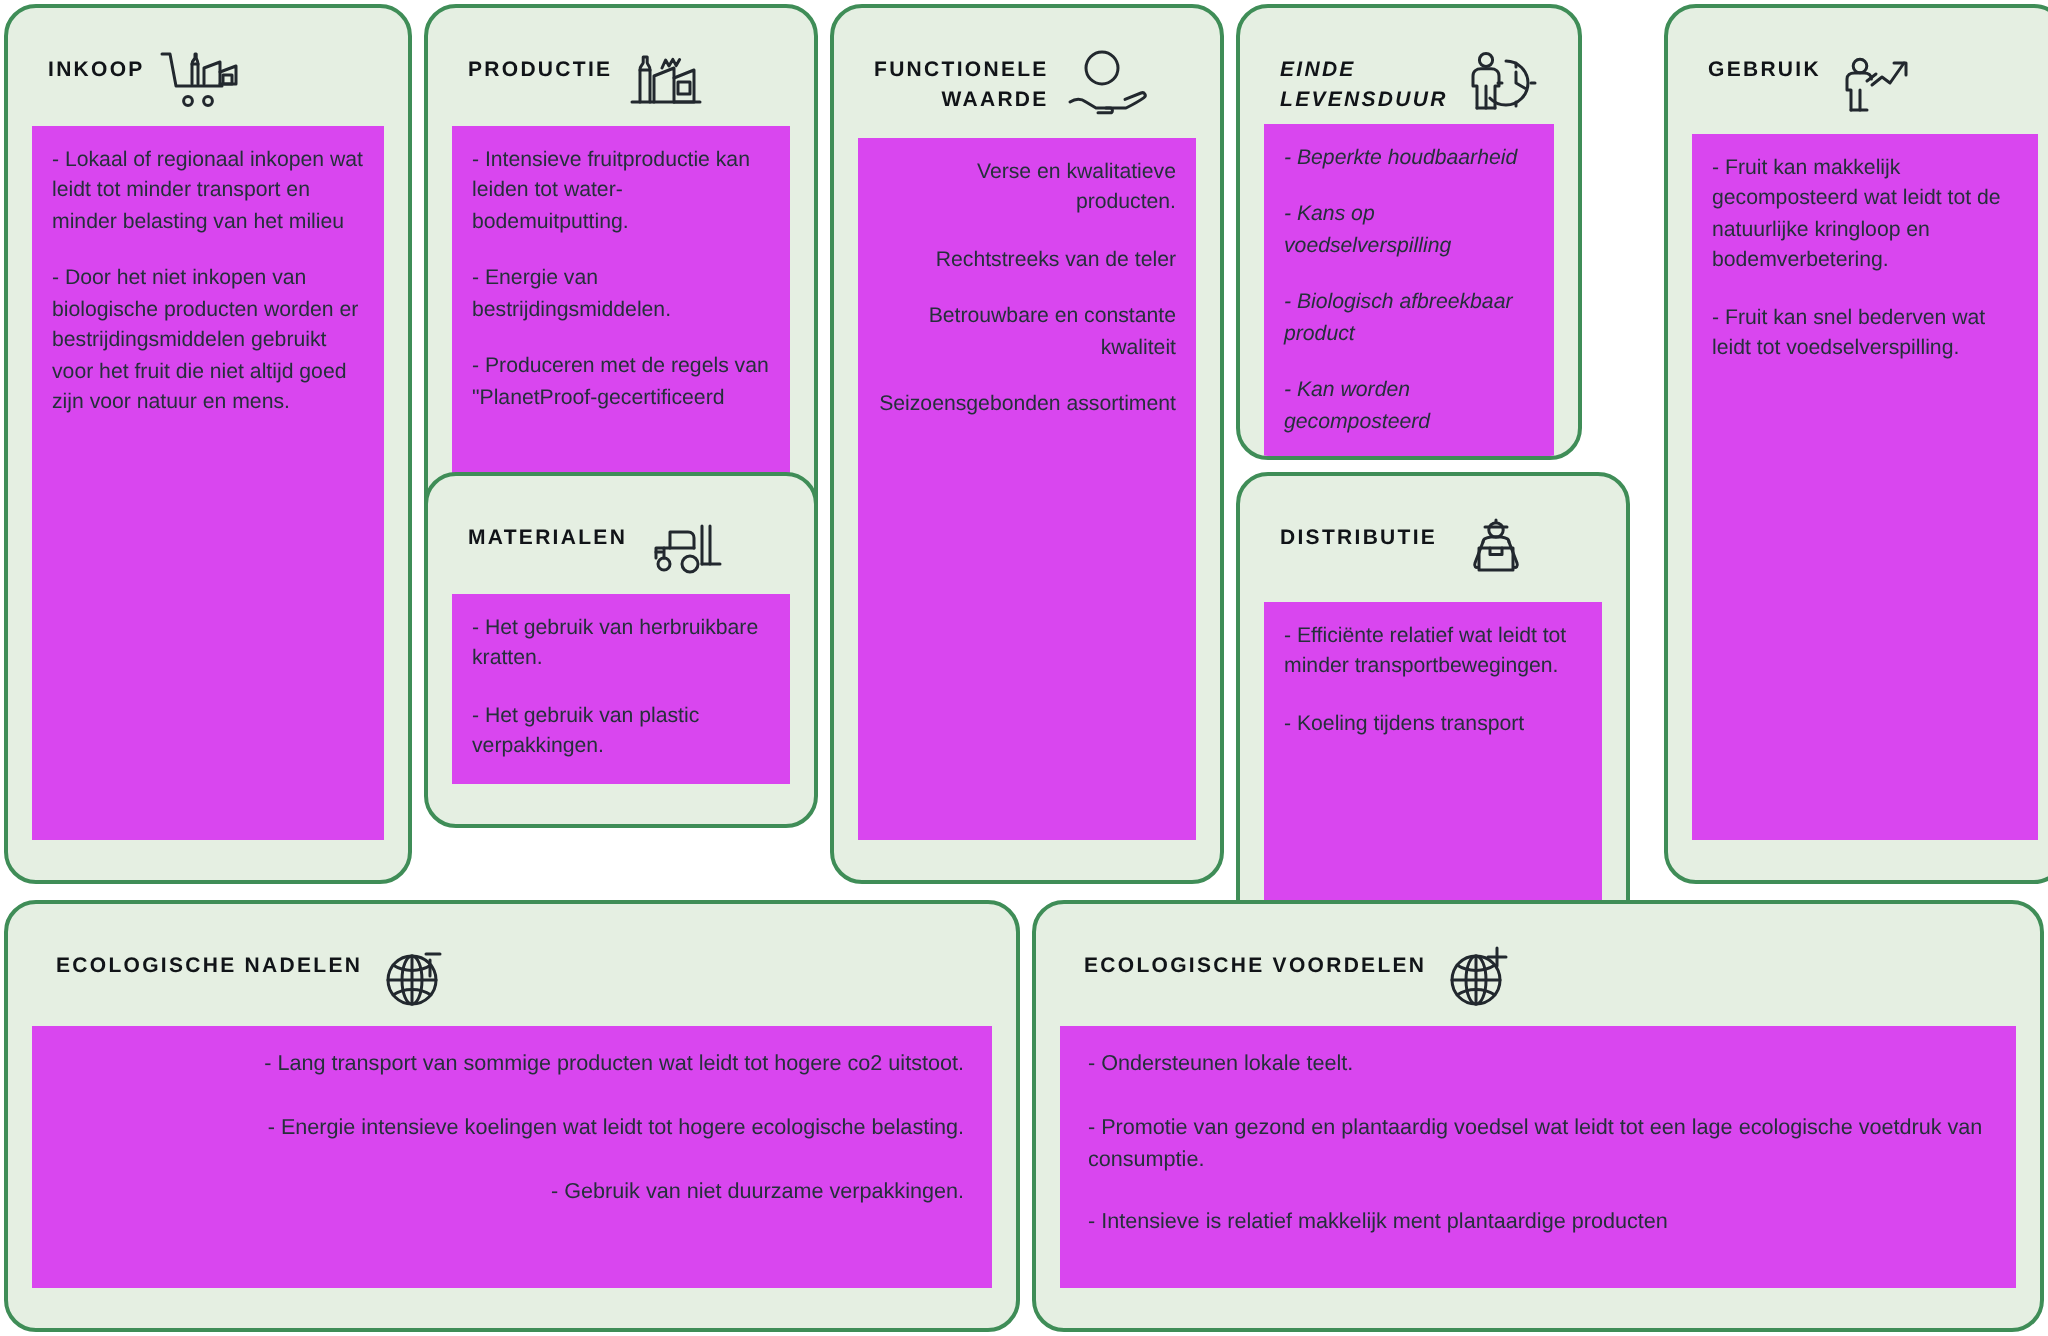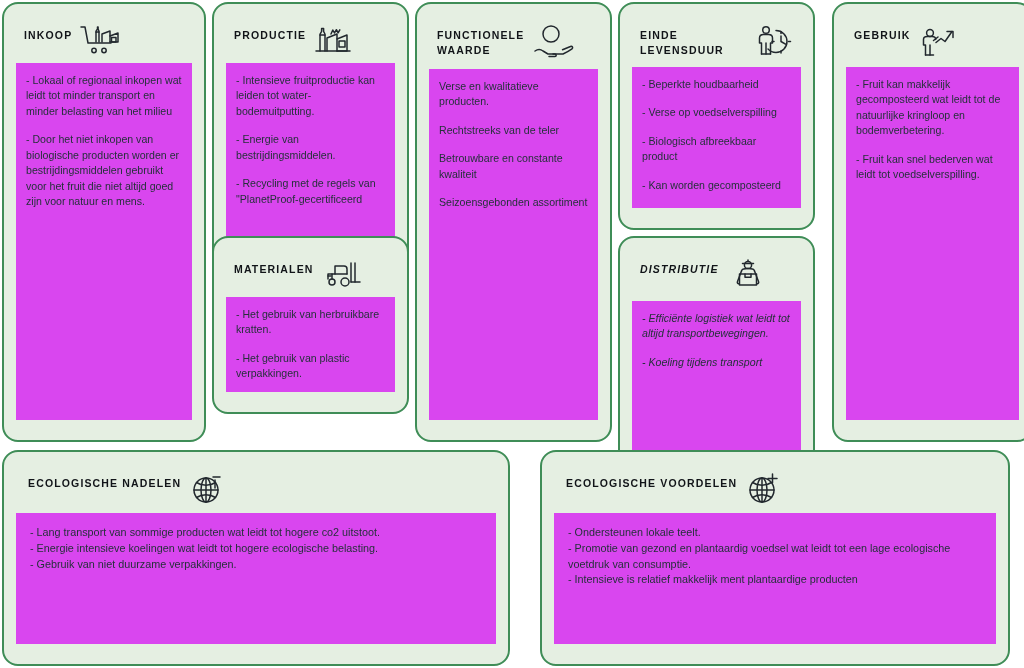--- a/index.html
+++ b/index.html
@@ -60,34 +60,34 @@
   }
   .p-line {
     font-size: 10.6px;
     line-height: 1.46;
     color: #25303a;
     white-space: pre-line;
   }
 
   
   .panel.wide .p-head { padding-left: 12px; min-height: 48px; }
-  .panel.wide .p-body { padding: 12px 14px; gap: 0; }
+  .panel.wide .p-body { padding: 12px 14px; gap: 16px; }
   .panel.wide .p-line { font-size: 10.8px; }
 
   
   #panel-inkoop      { left: 2px;   top: 2px;   width: 204px; height: 440px; }
   #panel-productie   { left: 212px; top: 2px;   width: 197px; height: 296px; }
   #panel-materialen  { left: 212px; top: 236px; width: 197px; height: 178px; }
-  #panel-functionele { left: 415px; top: 2px;   width: 197px; height: 440px; }
-  #panel-einde       { left: 618px; top: 2px;   width: 197px; height: 228px; }
-  #panel-distributie { left: 618px; top: 236px; width: 197px; height: 246px; font-style: italic; }
+  #panel-functionele { left: 415px; top: 2px;   width: 197px; height: 440px; text-align: right; }
+  #panel-einde       { left: 618px; top: 2px;   width: 173px; height: 228px; font-style: italic; }
+  #panel-distributie { left: 618px; top: 236px; width: 197px; height: 246px; }
   #panel-gebruik     { left: 832px; top: 2px;   width: 201px; height: 440px; }
   
-  #panel-nadelen     { left: 2px;   top: 450px; width: 508px; height: 216px; }
-  #panel-voordelen   { left: 540px; top: 450px; width: 470px; height: 216px; }
+  #panel-nadelen     { left: 2px;   top: 450px; width: 508px; height: 216px; text-align: right; }
+  #panel-voordelen   { left: 516px; top: 450px; width: 506px; height: 216px; }
 </style>
 </head>
 <body>
 
 <div class="canvas">
 
   <section class="panel" id="panel-inkoop">
     <div class="p-head">
       <div class="p-title">INKOOP</div>
       <span class="p-icon">
@@ -120,21 +120,21 @@
           <path d="M17 11l1.8-4 1.7 3 1.9-3.3 1.7 3.1 1.7-3"></path>
           <path d="M23 16l10-4v16H23"></path>
           <rect x="25" y="18" width="6" height="6"></rect>
           <path d="M2 28h34"></path>
         </svg>
       </span>
     </div>
     <div class="p-body">
       <p class="p-line">-  Intensieve fruitproductie kan leiden tot water- bodemuitputting.</p>
       <p class="p-line">-  Energie van bestrijdingsmiddelen.</p>
-      <p class="p-line">- Recycling met de regels van "PlanetProof-gecertificeerd</p>
+      <p class="p-line">- Produceren met de regels van "PlanetProof-gecertificeerd</p>
     </div>
   </section>
 
   <section class="panel" id="panel-materialen">
     <div class="p-head">
       <div class="p-title">MATERIALEN</div>
       <span class="p-icon">
         <svg width="42" height="34" viewBox="0 0 42 34" fill="none" stroke="#22282e" stroke-width="1.5" stroke-linecap="round" stroke-linejoin="round">
           <path d="M10 22v-5h3V9h9c2 0 3 1.4 3 3v5"></path>
           <path d="M13 17h12"></path>
@@ -184,21 +184,21 @@
           <path d="M6.5 31h9"></path>
           <path d="M11 20v11"></path>
           <path d="M21 7.5a11 11 0 1 1 0 22 11 11 0 0 1-8-3.4"></path>
           <path d="M26 13v5.5l4.5 2.6"></path>
           <path d="M26 8.5v2M26 28v2M33.5 18.5h2M17 18.5h2"></path>
         </svg>
       </span>
     </div>
     <div class="p-body">
       <p class="p-line">- Beperkte houdbaarheid</p>
-      <p class="p-line">- Verse op voedselverspilling</p>
+      <p class="p-line">- Kans op voedselverspilling</p>
       <p class="p-line">- Biologisch afbreekbaar product</p>
       <p class="p-line">- Kan worden gecomposteerd</p>
     </div>
   </section>
 
   <section class="panel" id="panel-distributie">
     <div class="p-head">
       <div class="p-title">DISTRIBUTIE</div>
       <span class="p-icon">
         <svg width="42" height="38" viewBox="0 0 42 38" fill="none" stroke="#22282e" stroke-width="1.5" stroke-linecap="round" stroke-linejoin="round">
@@ -207,21 +207,21 @@
           <path d="M21 3v1.4"></path>
           <path d="M14.5 14c0-1.6 2.2-2.6 6.5-2.6s6.5 1 6.5 2.6"></path>
           <path d="M14.5 14l-4 10.5c-.6 1.6.4 2.6 1.7 2.1"></path>
           <path d="M27.5 14l4 10.5c.6 1.6-.4 2.6-1.7 2.1"></path>
           <rect x="12.5" y="17" width="17" height="11"></rect>
           <path d="M18 17v3.2h6V17"></path>
         </svg>
       </span>
     </div>
     <div class="p-body">
-      <p class="p-line">- Efficiënte logistiek wat leidt tot altijd transportbewegingen.</p>
+      <p class="p-line">- Efficiënte relatief wat leidt tot minder transportbewegingen.</p>
       <p class="p-line">- Koeling tijdens transport</p>
     </div>
   </section>
 
   <section class="panel" id="panel-gebruik">
     <div class="p-head">
       <div class="p-title">GEBRUIK</div>
       <span class="p-icon">
         <svg width="42" height="38" viewBox="0 0 42 38" fill="none" stroke="#22282e" stroke-width="1.5" stroke-linecap="round" stroke-linejoin="round">
           <circle cx="12" cy="10" r="3.4"></circle>

